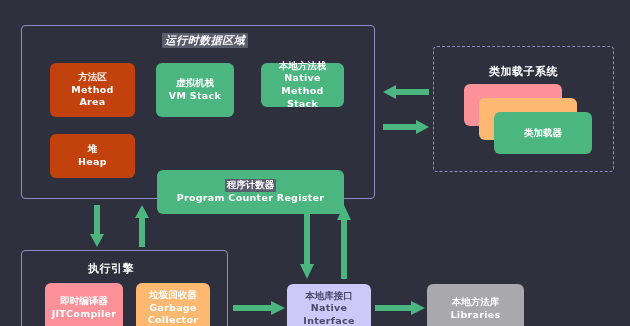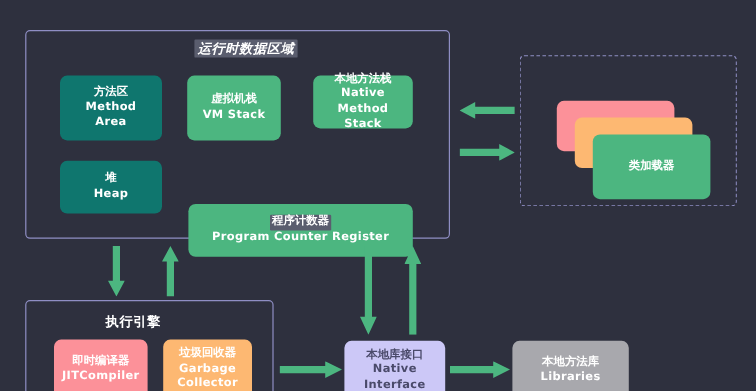--- a/index.html
+++ b/index.html
@@ -64,21 +64,21 @@
     color: #ffffff;
     font-size: 9.5px;
     font-weight: bold;
     line-height: 1.32;
     padding: 2px 3px;
   }
   .node .cn { font-size: 9.5px; display: block; }
   .node .en { font-size: 9.5px; display: block; letter-spacing: 0.3px; }
   .node .cn.hl { background: #5a5d6e; padding: 0 2px; border-radius: 1px; }
 
-  .c-purple { background: #0f766e; }
+  .c-purple { background: #c2410c; }
   .c-green  { background: #4cb680; }
   .c-pink   { background: #fc9199; }
   .c-orange { background: #fcb濃; }
   .c-orange { background: #fdb872; }
   .c-lav    { background: #ccc8f7; color: #4a4a6a; }
   .c-gray   { background: #a8a8ad; color: #ffffff; }
 
   .c-lav .cn, .c-lav .en { color: #4a4a6a; }
 
   
@@ -118,24 +118,25 @@
     <span class="en">Heap</span>
   </div>
 
   <div class="node c-green" style="left:157px; top:134px; width:187px; height:44px;margin-top:36px;">
     <span class="cn hl">程序计数器</span>
     <span class="en">Program Counter Register</span>
   </div>
 
   <div class="panel dashed" style="left:433px; top:46px; width:181px; height:126px;">
   </div>
+  <div class="panel-title" style="left:433px; top:64px; width:181px;"><span>类加载子系统</span></div>
 
   <div class="node c-pink" style="left:464px; top:84px; width:98px; height:42px;"></div>
   <div class="node c-orange" style="left:479px; top:98px; width:98px; height:42px;"></div>
-  <div class="node c-green" style="left:494px; top:112px; width:98px; height:54px;">
+  <div class="node c-green" style="left:494px; top:112px; width:98px; height:42px;">
     <span class="cn">类加载器</span>
   </div>
 
   <div class="panel" style="left:21px; top:250px; width:207px; height:90px;">
   </div>
   <div class="panel-title" style="left:21px; top:261px; width:180px;"><span>执行引擎</span></div>
 
   <div class="node c-pink" style="left:45px; top:283px; width:78px; height:50px;">
     <span class="cn">即时编译器</span>
     <span class="en">JITCompiler</span>

